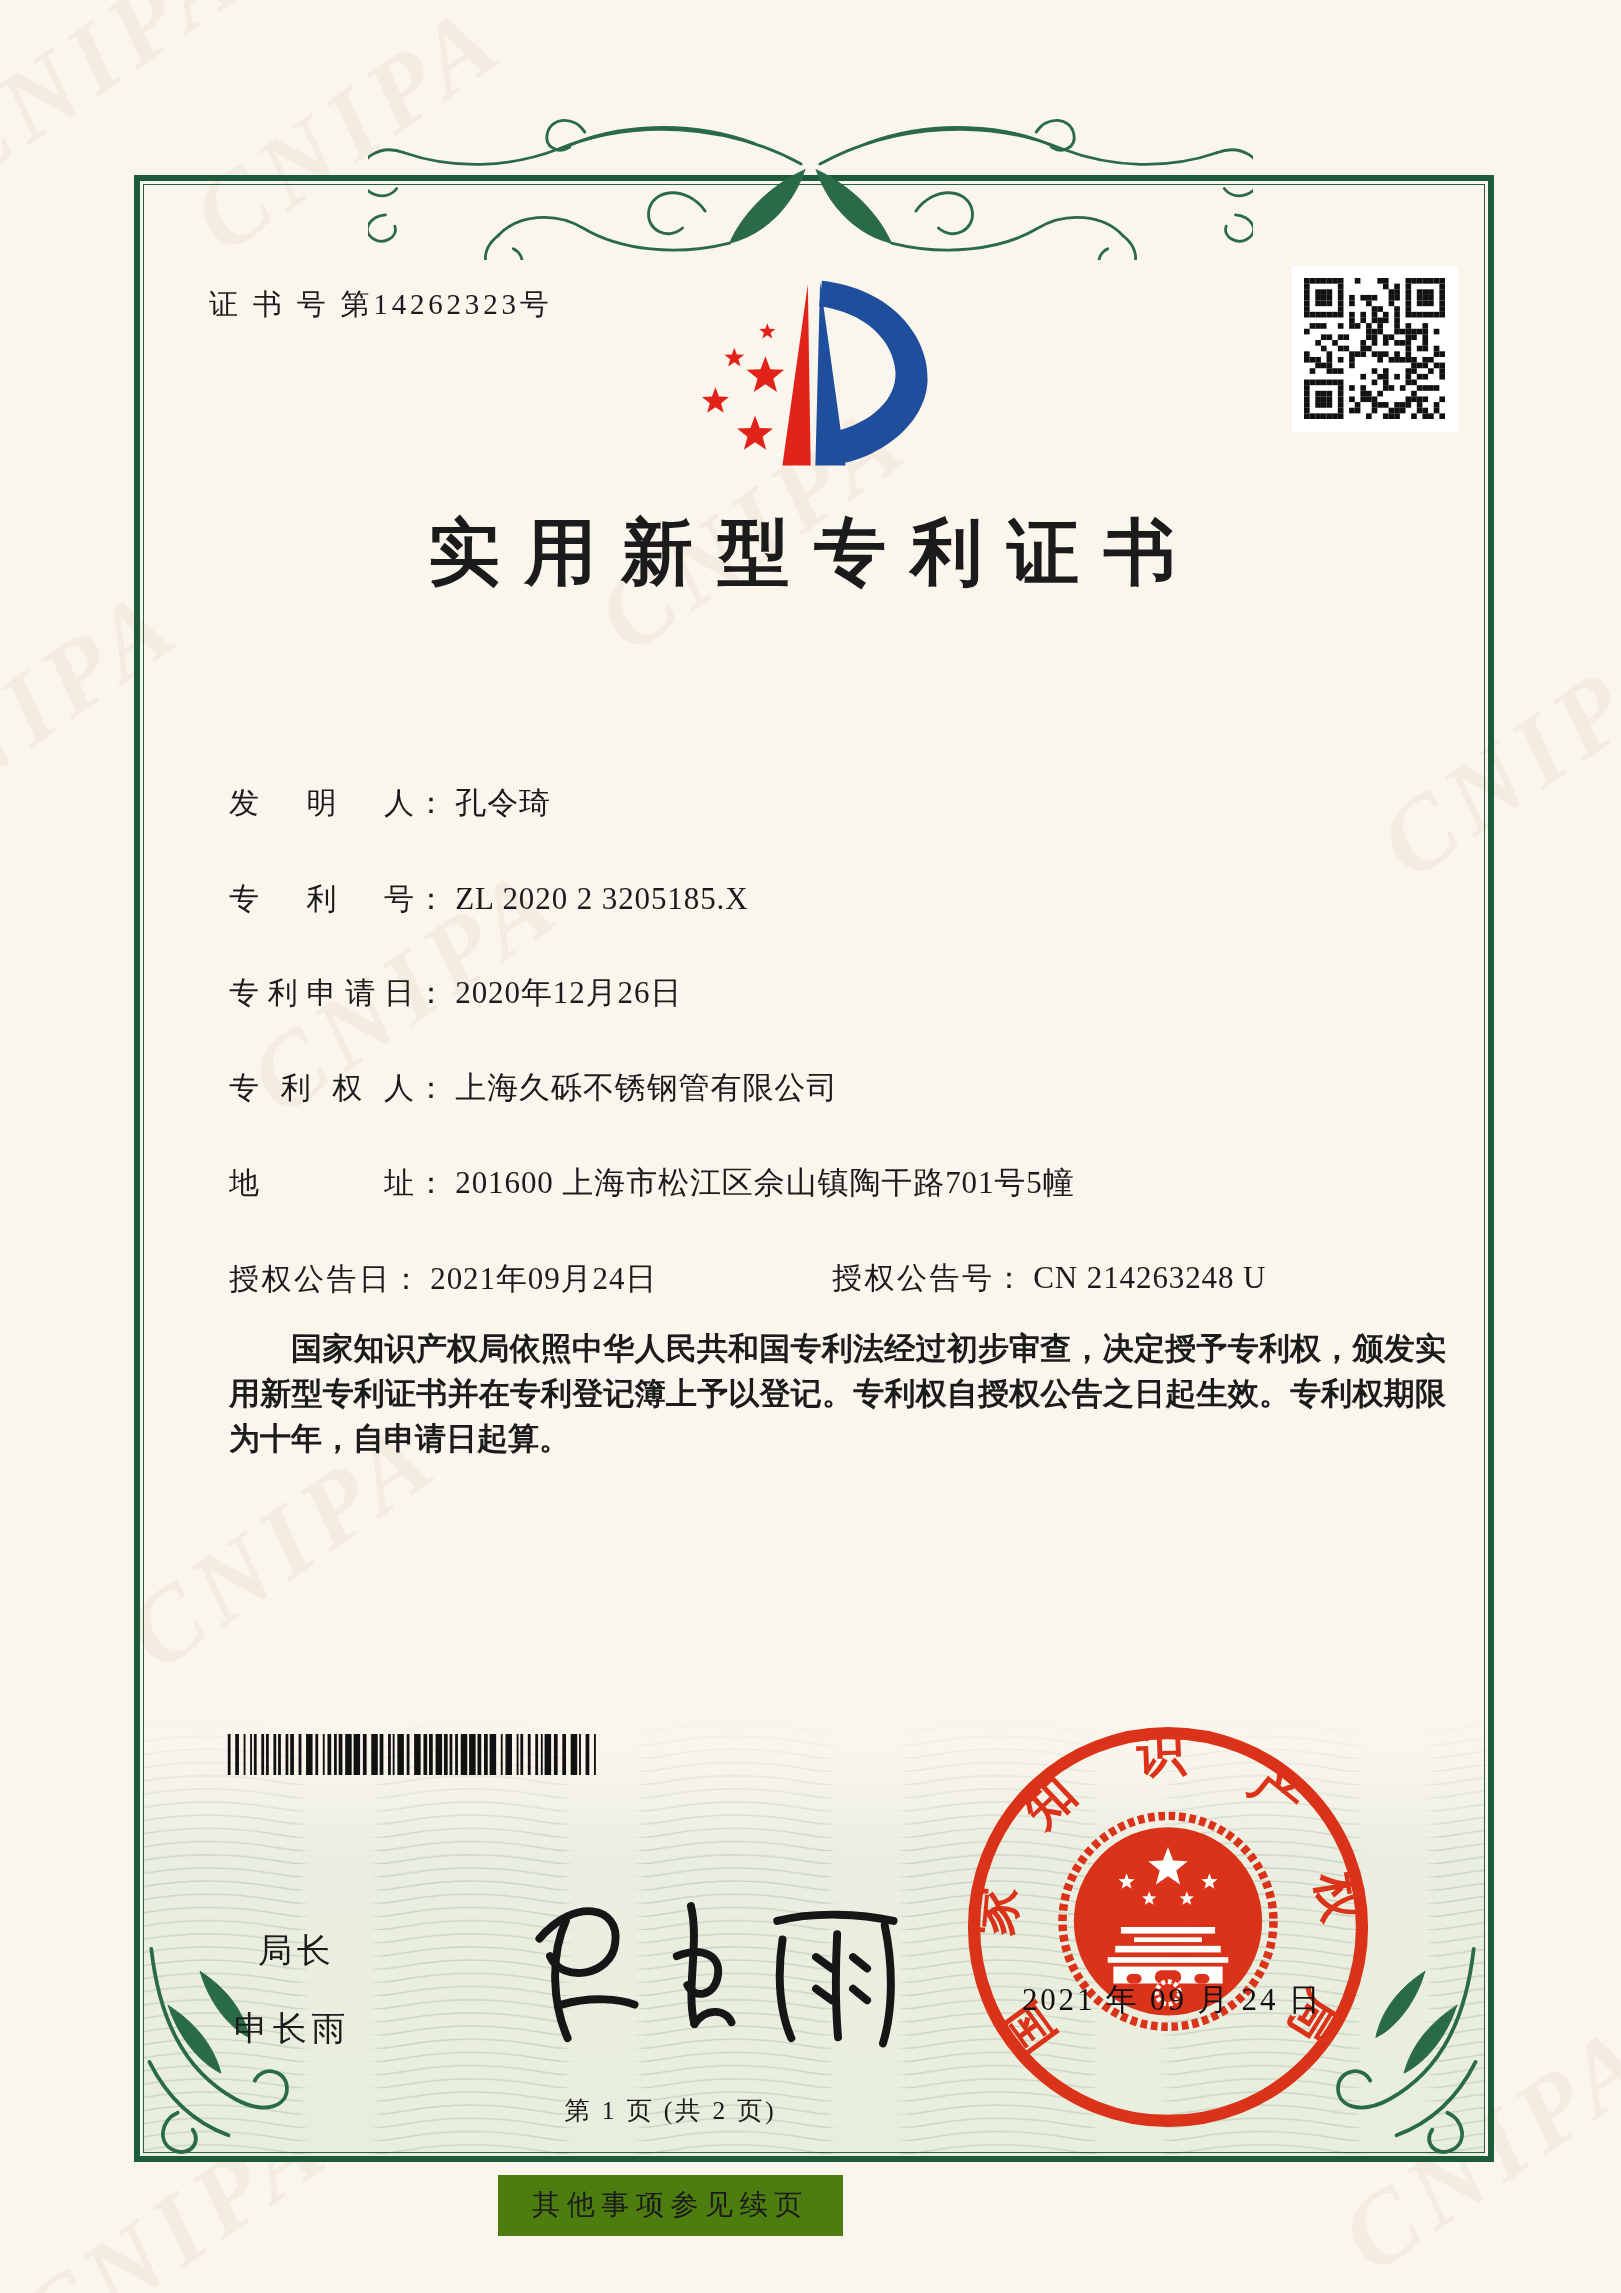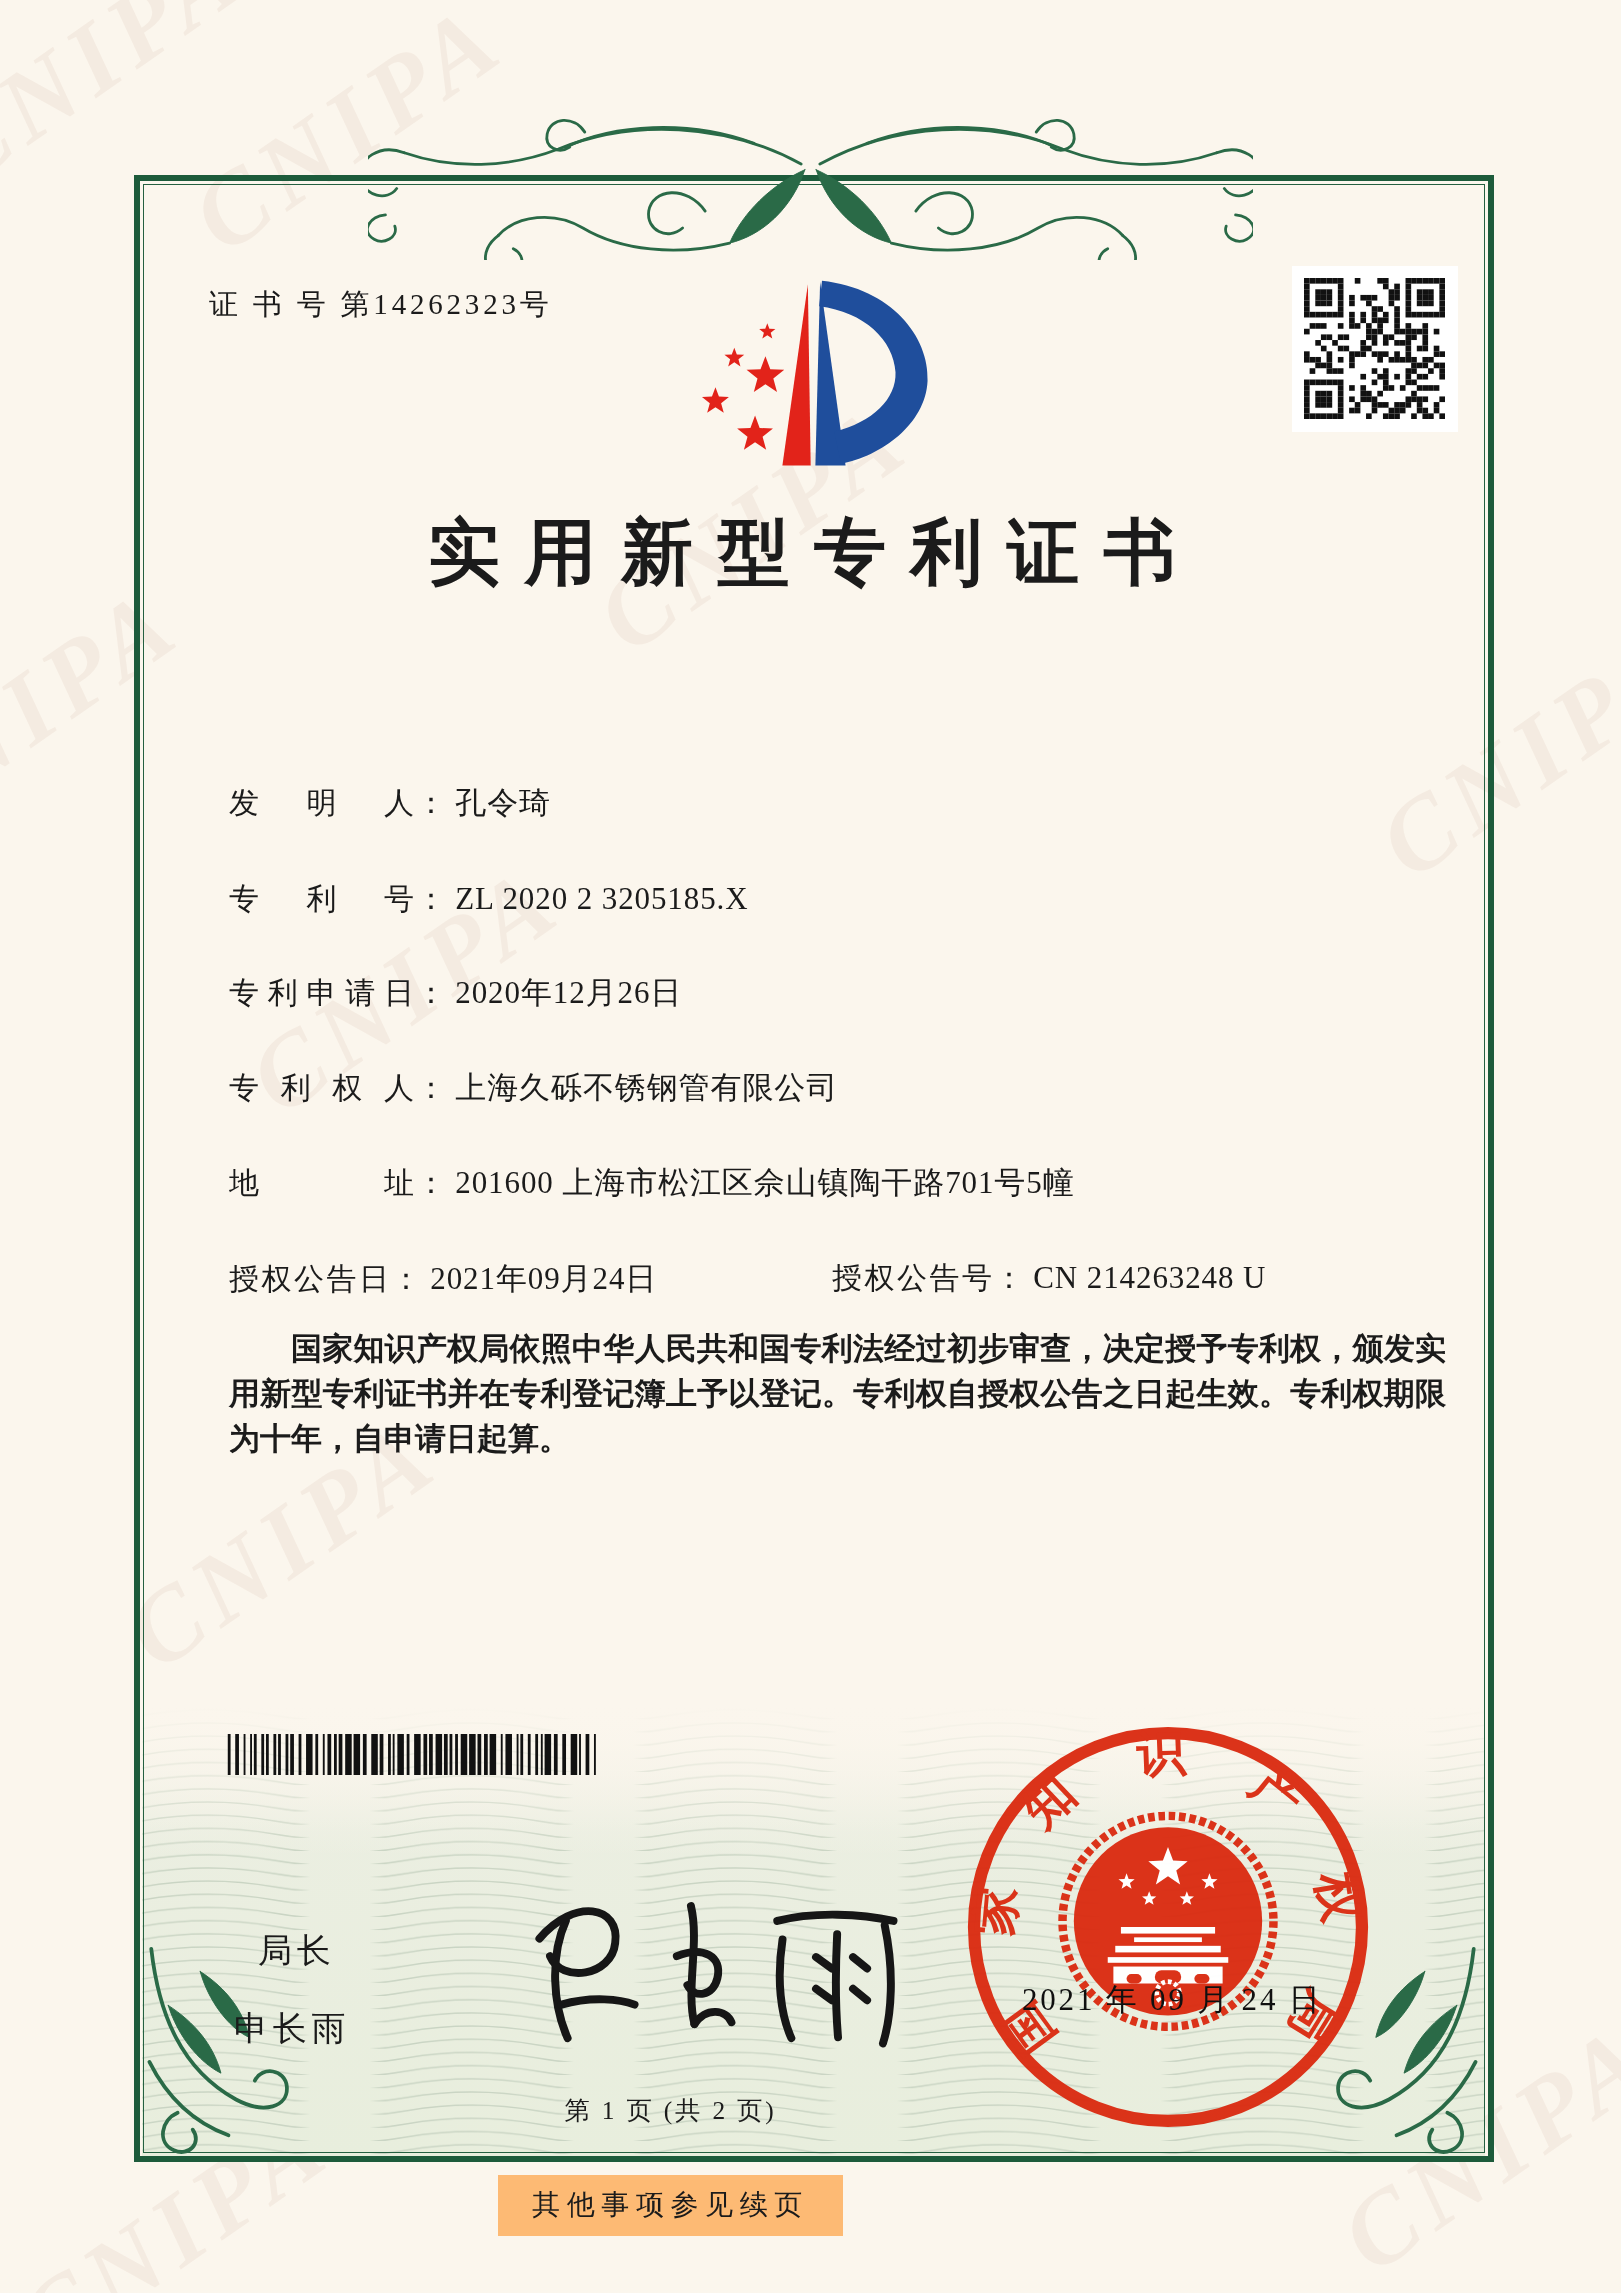--- a/index.html
+++ b/index.html
@@ -88,21 +88,21 @@
   .seal-date{
     position:absolute;left:1022px;top:1979px;z-index:5;
     font-size:31px;letter-spacing:2.8px;white-space:nowrap;color:#101010;
   }
   .footer-line{
     position:absolute;left:134px;width:1073px;text-align:center;white-space:nowrap;
   }
   .page-num{top:2094px;font-size:25.4px;letter-spacing:2.8px;}
   .note{top:2175px;}
   .note span{
-    display:inline-block;background:#fdba74;
+    display:inline-block;background:#4d7c0f;
     padding:11.3px 34px;font-size:28px;letter-spacing:6.6px;
   }
   .ornament{position:absolute;z-index:3;pointer-events:none;}
   .top-ornament{left:368px;top:102px;}
   .corner-left{left:140px;top:1947px;}
   .corner-right{left:1325px;top:1947px;transform:scaleX(-1);}
 </style>
 </head>
 <body>
 

